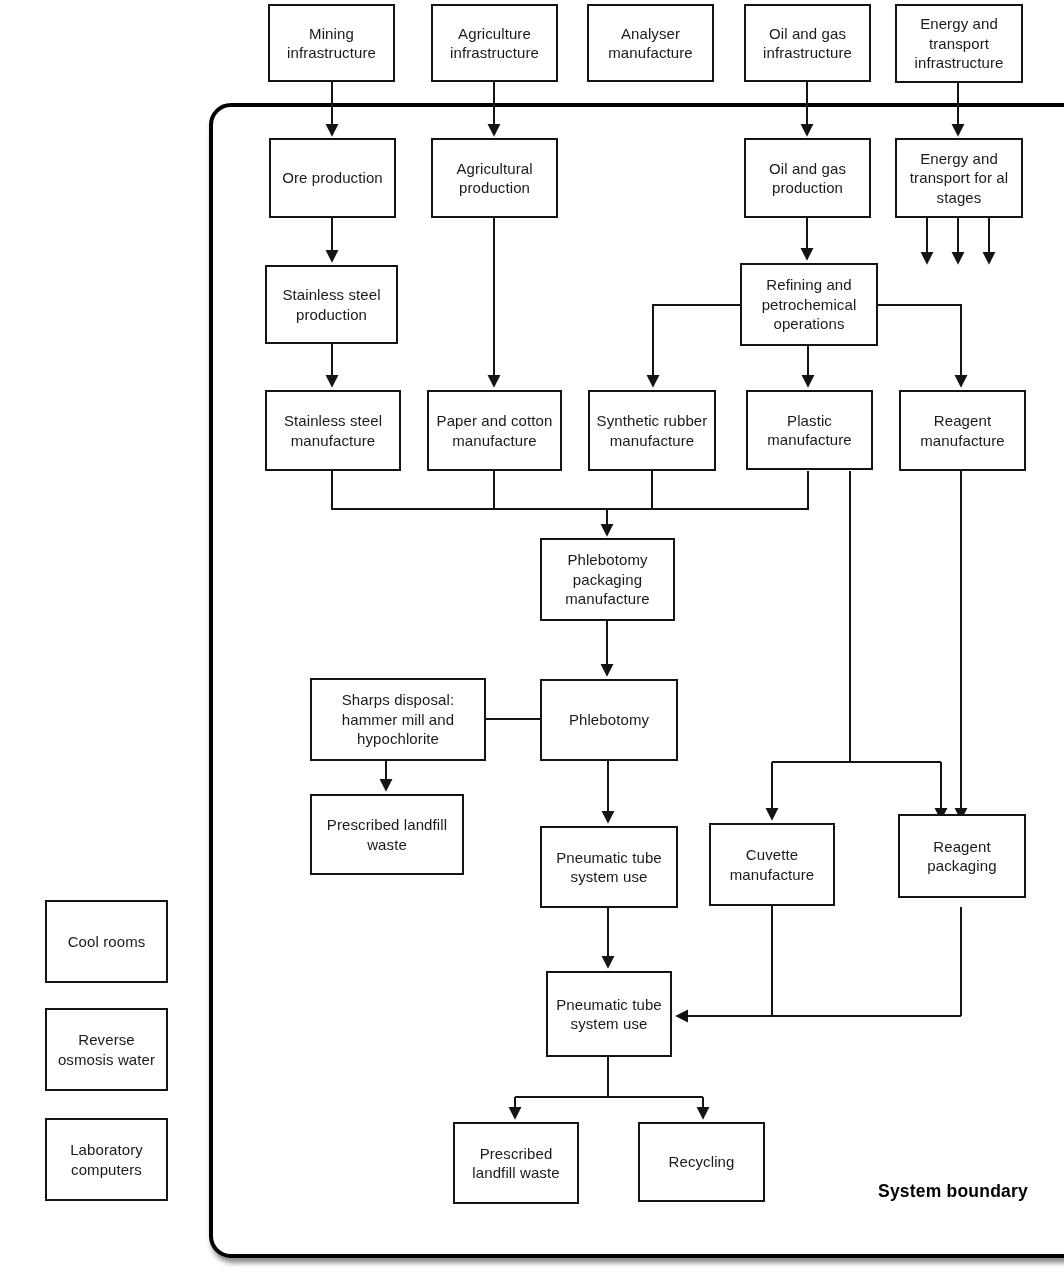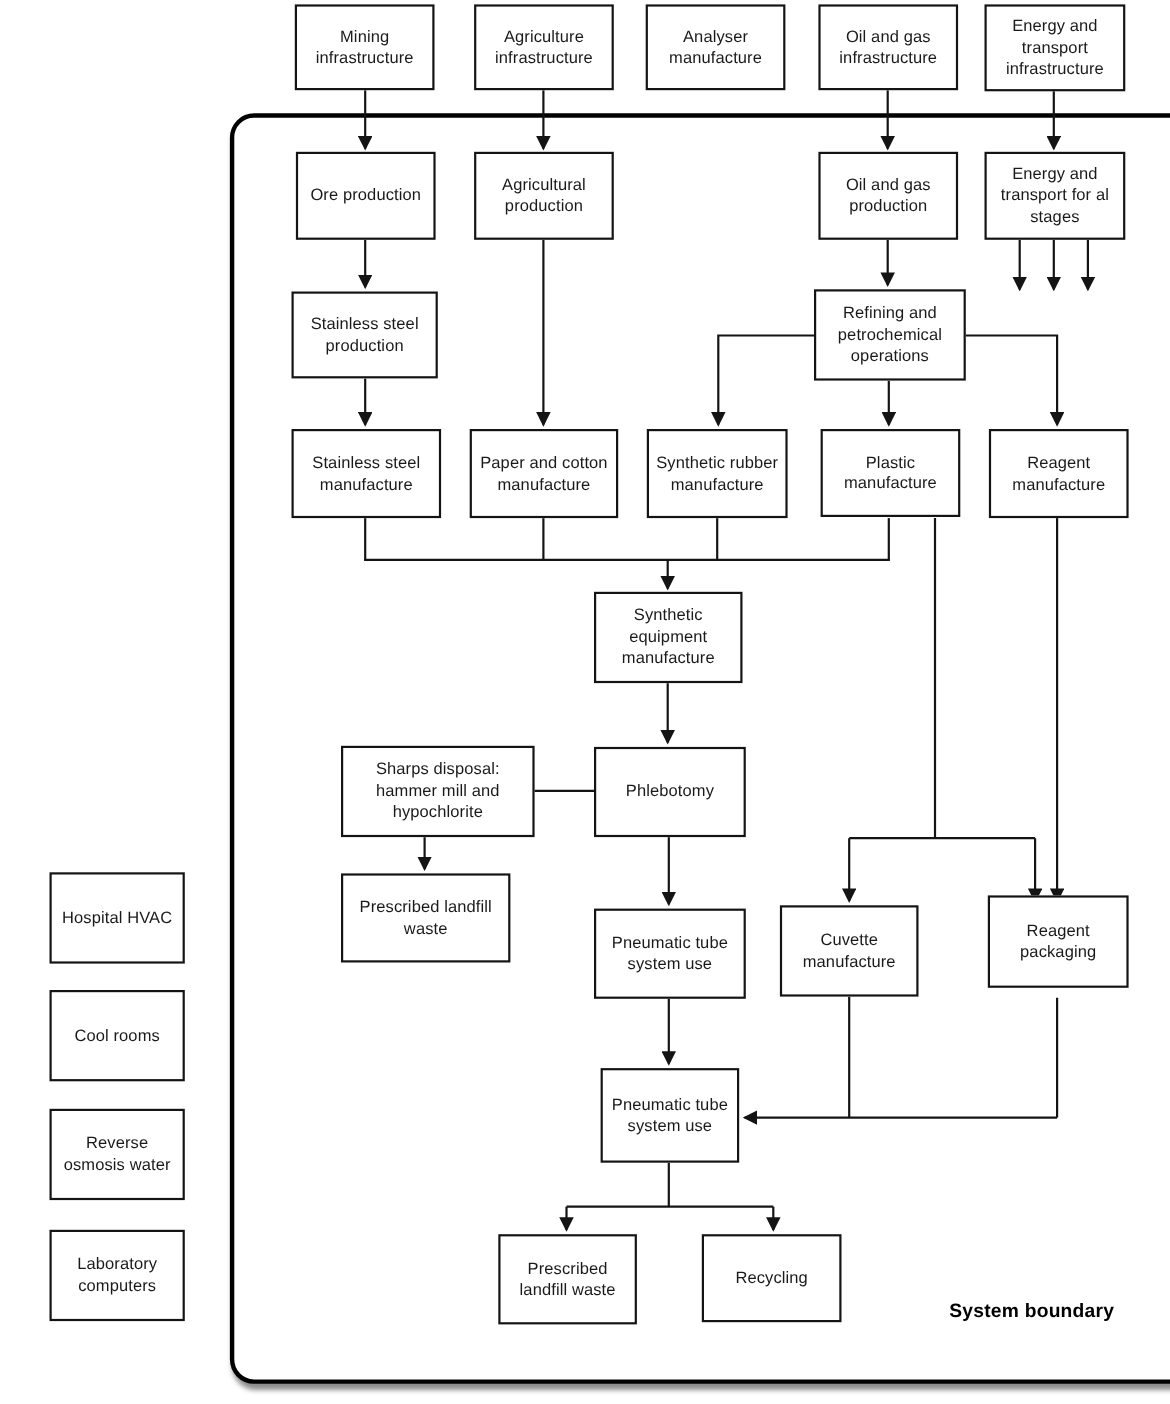--- a/index.html
+++ b/index.html
@@ -102,31 +102,30 @@
 
   <div class="node" style="left:228px;top:265px;width:133px;height:79px">Stainless steel production</div>
   <div class="node" style="left:703px;top:263px;width:138px;height:83px">Refining and petrochemical operations</div>
 
   <div class="node" style="left:228px;top:390px;width:136px;height:81px">Stainless steel manufacture</div>
   <div class="node" style="left:390px;top:390px;width:135px;height:81px">Paper and cotton manufacture</div>
   <div class="node" style="left:551px;top:390px;width:128px;height:81px">Synthetic rubber manufacture</div>
   <div class="node" style="left:709px;top:390px;width:127px;height:80px">Plastic manufacture</div>
   <div class="node" style="left:862px;top:390px;width:127px;height:81px">Reagent manufacture</div>
 
-  <div class="node" style="left:503px;top:538px;width:135px;height:83px">Synthetic equipment manufacture</div>
+  <div class="node" style="left:503px;top:538px;width:135px;height:83px">Phlebotomy packaging manufacture</div>
   <div class="node" style="left:273px;top:678px;width:176px;height:83px">Sharps disposal: hammer mill and hypochlorite</div>
   <div class="node" style="left:503px;top:679px;width:138px;height:82px">Phlebotomy</div>
   <div class="node" style="left:273px;top:794px;width:154px;height:81px">Prescribed landfill waste</div>
   <div class="node" style="left:503px;top:826px;width:138px;height:82px">Pneumatic tube system use</div>
   <div class="node" style="left:672px;top:823px;width:126px;height:83px">Cuvette manufacture</div>
   <div class="node" style="left:861px;top:814px;width:128px;height:84px">Reagent packaging</div>
   <div class="node" style="left:509px;top:971px;width:126px;height:86px">Pneumatic tube system use</div>
   <div class="node" style="left:416px;top:1122px;width:126px;height:82px">Prescribed landfill waste</div>
   <div class="node" style="left:601px;top:1122px;width:127px;height:80px">Recycling</div>
 
-  <div class="node" style="left:8px;top:793px;width:123px;height:83px">Hospital HVAC</div>
   <div class="node" style="left:8px;top:900px;width:123px;height:83px">Cool rooms</div>
   <div class="node" style="left:8px;top:1008px;width:123px;height:83px">Reverse osmosis water</div>
   <div class="node" style="left:8px;top:1118px;width:123px;height:83px">Laboratory computers</div>
 
-  <div class="blabel" style="left:826px;top:1181px;width:180px;">System boundary</div>
+  <div class="blabel" style="left:826px;top:1181px;width:180px;text-align:center">System boundary</div>
 
 </div>
 
 </body></html>

